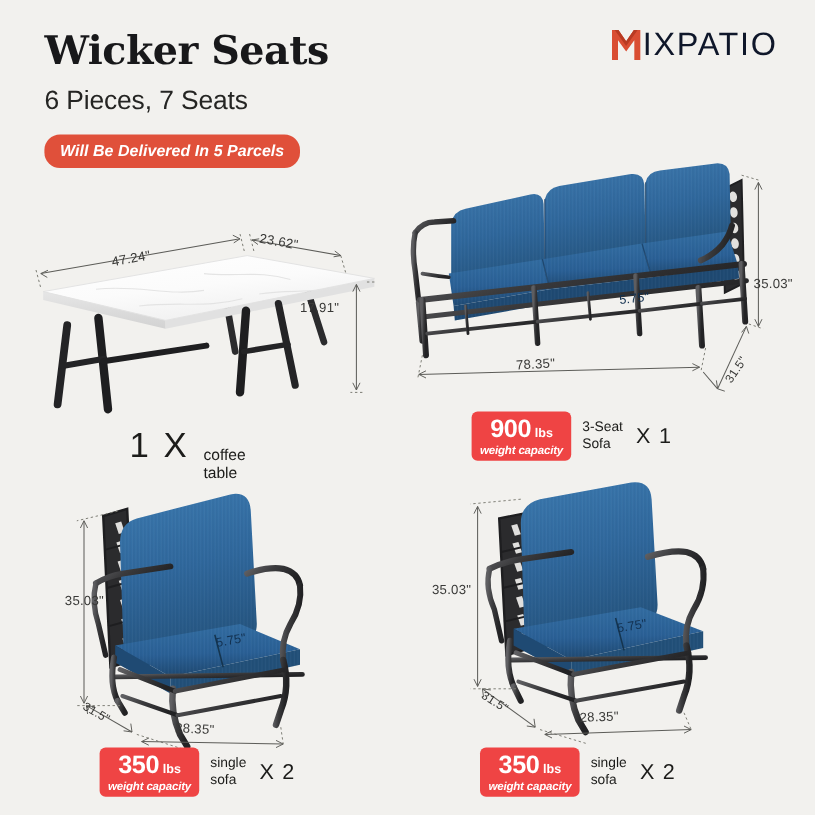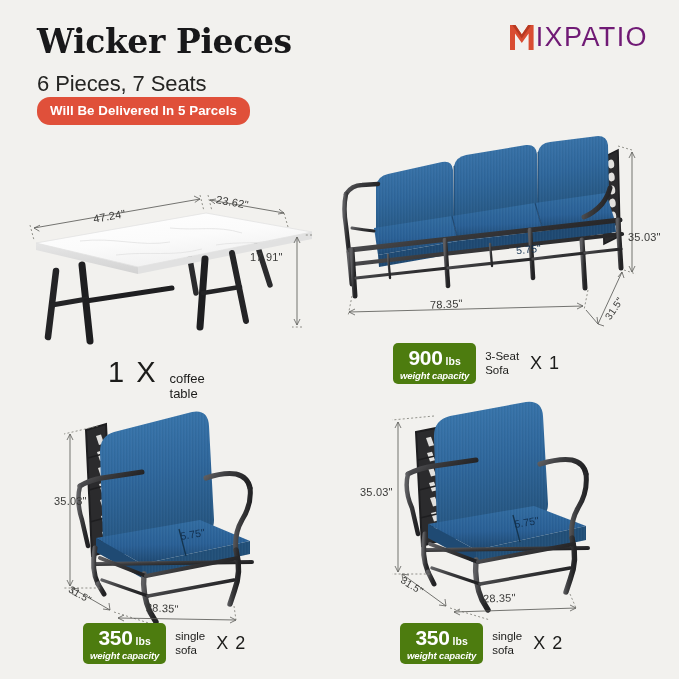--- a/index.html
+++ b/index.html
@@ -52,45 +52,46 @@
     margin-top: 9px;
     font-family: "Liberation Sans", sans-serif;
     font-size: 22px;
     font-weight: 400;
     letter-spacing: -0.1px;
     color: #252523;
   }
 
   .parcel-badge {
     display: inline-block;
-    margin-top: 0;
+    margin-top: 15px;
     background: #e0503a;
     color: #ffffff;
     font-size: 13.3px;
     font-weight: 700;
     letter-spacing: 0.05px;
     padding: 6px 13px 7px 13px;
     border-radius: 13px;
+    font-style: italic;
   }
 
   
   .logo {
     position: absolute;
     right: 31px;
     top: 24px;
     display: flex;
     align-items: center;
   }
   .logo-m { display: block; }
   .logo-text {
     font-family: "Liberation Sans", sans-serif;
     font-size: 27px;
     font-weight: 400;
     letter-spacing: 1.4px;
-    color: #701a75;
+    color: #0f172a;
     margin-left: 1px;
     line-height: 1;
   }
 
   
   .cell { position: absolute; }
 
   .figure { position: absolute; }
 
   
@@ -106,21 +107,21 @@
   .dim.on-cushion { color: #12304f; font-size: 10.5px; }
 
   
   .caption {
     position: absolute;
     display: flex;
     align-items: center;
   }
 
   .wc-badge {
-    background: #4d7c0f;
+    background: #ef4444;
     border-radius: 5px;
     padding: 4px 7px 4px 7px;
     text-align: center;
     color: #fff;
     line-height: 1;
   }
   .wc-top {
     display: flex;
     align-items: baseline;
     justify-content: center;
@@ -175,21 +176,21 @@
 </style>
 </head>
 <body>
 
 <div class="page">
 
   <div class="header">
 
     <div class="title-block">
       <div class="title">
-        <div>Wicker Pieces</div>
+        <div>Wicker Seats</div>
       </div>
       <div class="subtitle">6 Pieces, 7 Seats</div>
       <div class="parcel-badge">Will Be Delivered In 5 Parcels</div>
     </div>
 
     <div class="logo">
       <svg class="logo-m" width="26" height="27" viewBox="0 0 26 27">
         <path d="M1 1 L1 26 L6 26 L6 9.5 L12.8 19 L19.6 9.5 L19.6 26 L24.6 26 L24.6 1 L19.2 1 L12.8 10.4 L6.4 1 Z" fill="#d94d32"></path>
         <path d="M3.2 1 L12.8 14.4 L22.4 1 L19.2 1 L12.8 10.4 L6.4 1 Z" fill="#b83a22"></path>
       </svg>

